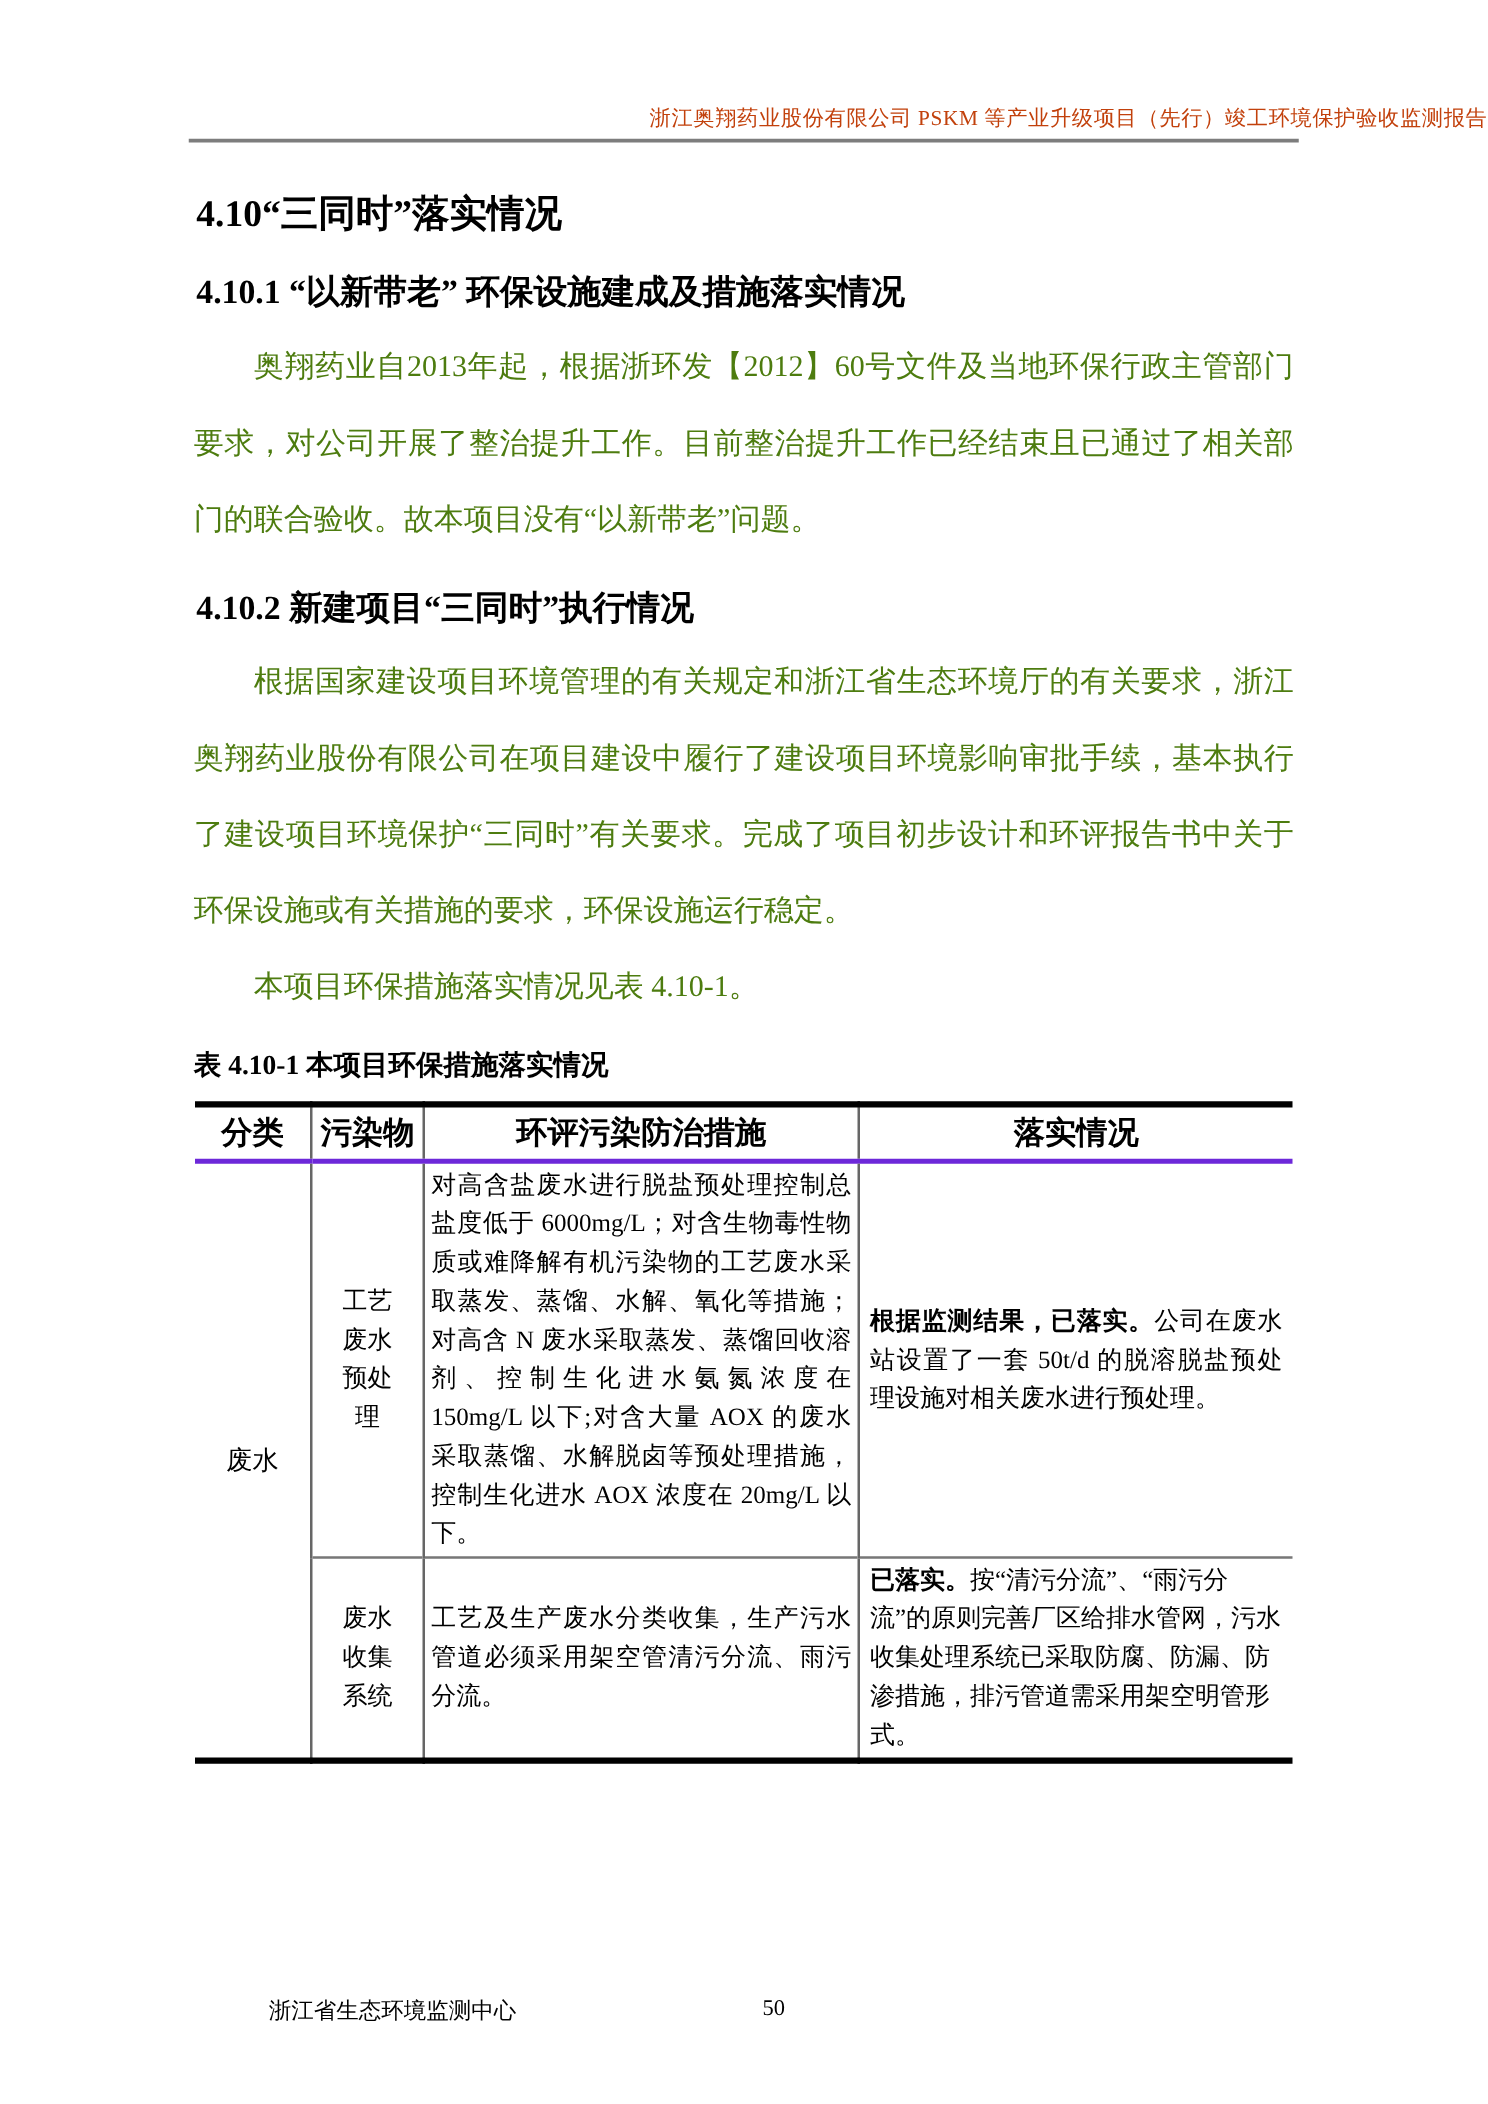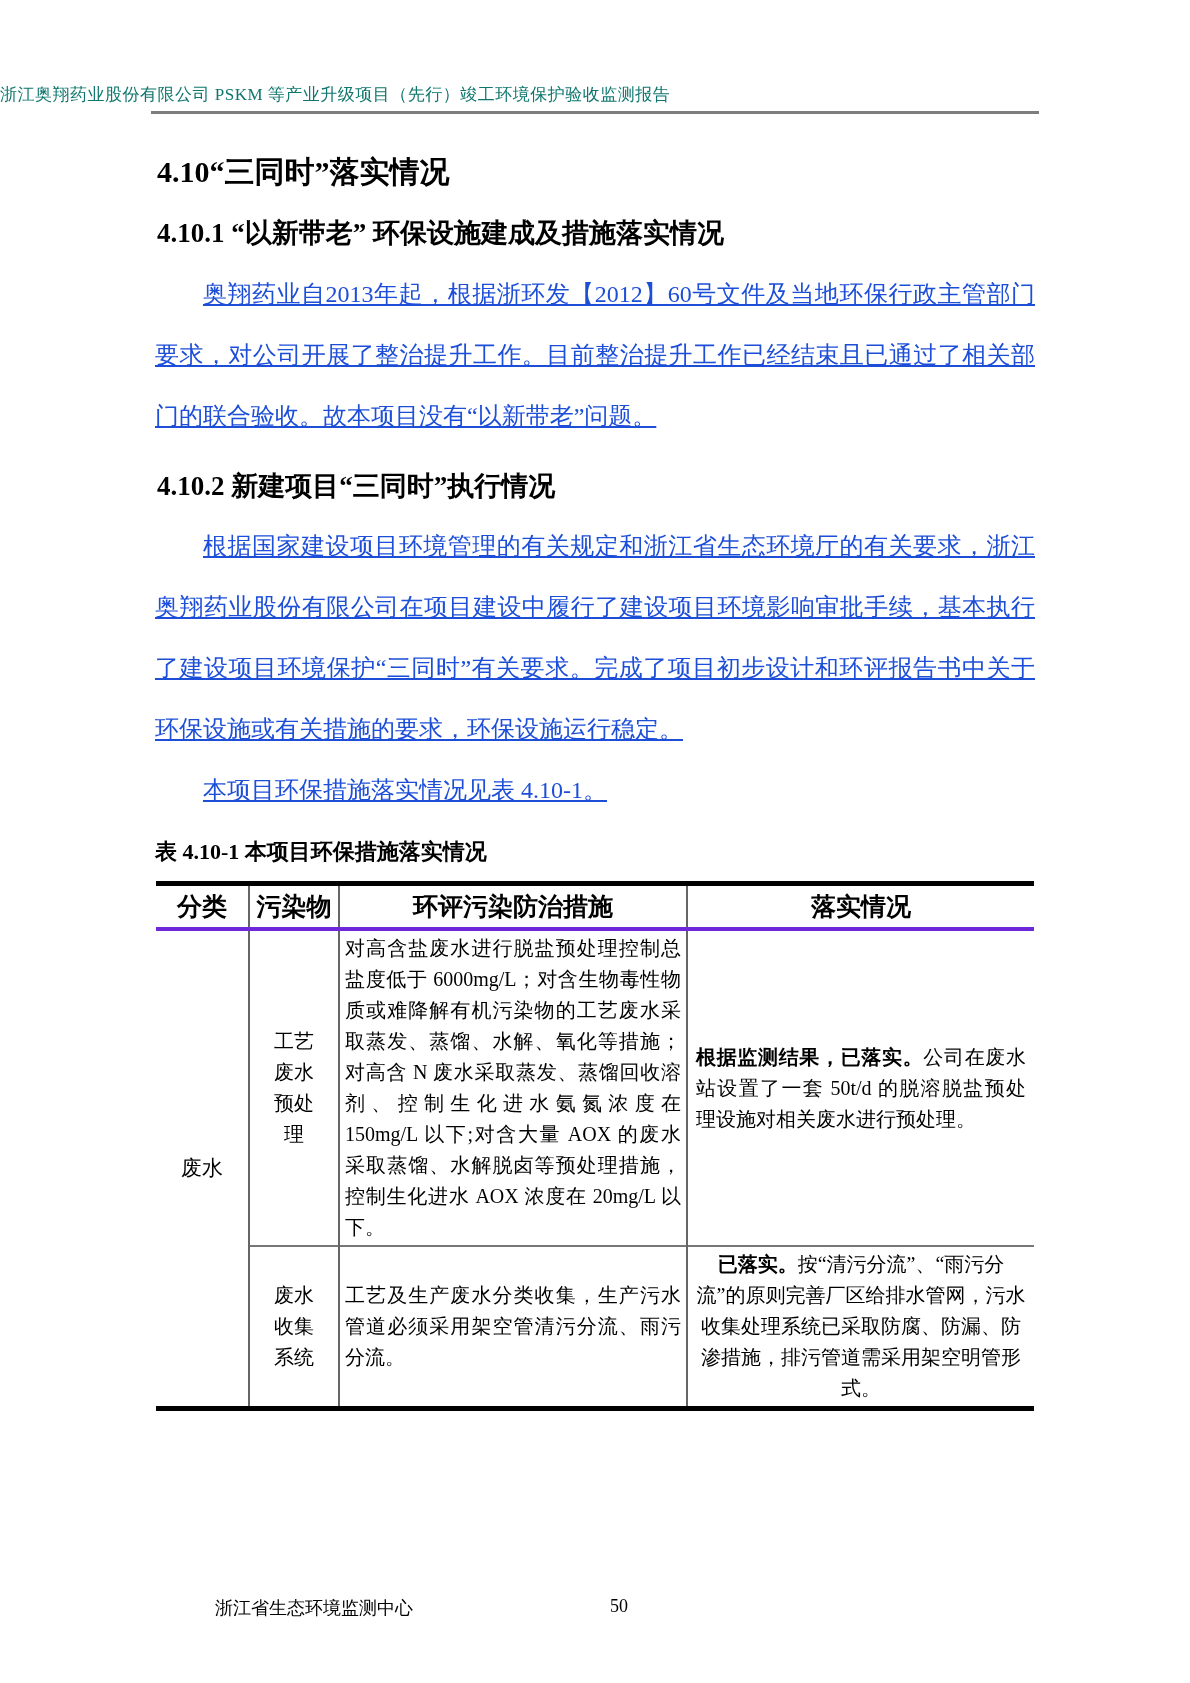--- a/index.html
+++ b/index.html
@@ -9,21 +9,21 @@
     font-family: "Liberation Serif", "DejaVu Serif", serif;
     color: #000000;
     position: relative;
     overflow: hidden;
   }
   .page { position: relative; width: 1190px; height: 1683px; background: #ffffff; }
 
   
   .doc-header { padding-top: 84px; }
   .doc-header-text {
-    text-align: left; font-size: 17px; line-height: 21px; color: #0f766e;
+    text-align: right; font-size: 17px; line-height: 21px; color: #c2410c;
     letter-spacing: 0.5px;
   }
   .header-rule {
     width: 888px; height: 3px; background: #7d7d7d; margin: 6px auto 0 auto;
   }
 
   .content { width: 880px; margin: 0 auto; }
 
   h1.sec {
     font-size: 30px; font-weight: bold; line-height: 36px;
@@ -32,22 +32,21 @@
   h2.sec {
     font-size: 27px; font-weight: bold; line-height: 34px;
     margin-left: 2px;
   }
   .h2-first { margin-top: 26px; }
   .h2-second { margin-top: 22px; }
 
   p.body-para {
     font-size: 24px; line-height: 61px;
     text-align: justify; text-indent: 2em;
-    color: #1d4ed8;
-    text-decoration: underline;
+    color: #4d7c0f;
   }
   .p1 { margin-top: 14px; }
   .p2 { margin-top: 13px; }
   .p3 { margin-top: 0; }
 
   .table-title {
     text-align: left; font-size: 22px; font-weight: bold; line-height: 29px;
     margin-top: 16px;
   }
 
@@ -63,21 +62,21 @@
     padding: 5px 2px; border-bottom: 4px solid #6d28d9;
   }
   table.measures td { vertical-align: middle; }
   .vline { border-left: 2px solid #666666; }
   .rowsep { border-top: 2px solid #777777; }
   td.cell-cat { text-align: center; font-size: 21px; }
   td.cell-pol { text-align: center; padding: 2px 17px; }
   td.cell-measure { text-align: justify; padding: 2px 5px; }
   td.cell-status { padding: 2px 8px; }
   td.status-left { text-align: justify; }
-  td.status-center { text-align: center; }
+  td.status-center { text-align: left; }
   td.h-row1 { height: 312px; }
   td.h-row2 { height: 160px; }
   .bold-lead { font-weight: bold; }
 
   .doc-footer { position: absolute; top: 1596px; left: 0; width: 1190px; height: 24px; }
   .footer-org { position: absolute; left: 215px; top: 0; font-size: 18px; }
   .footer-page { position: absolute; left: 610px; top: 0; font-size: 18px; text-align: right; }
 </style>
 </head>
 <body>

